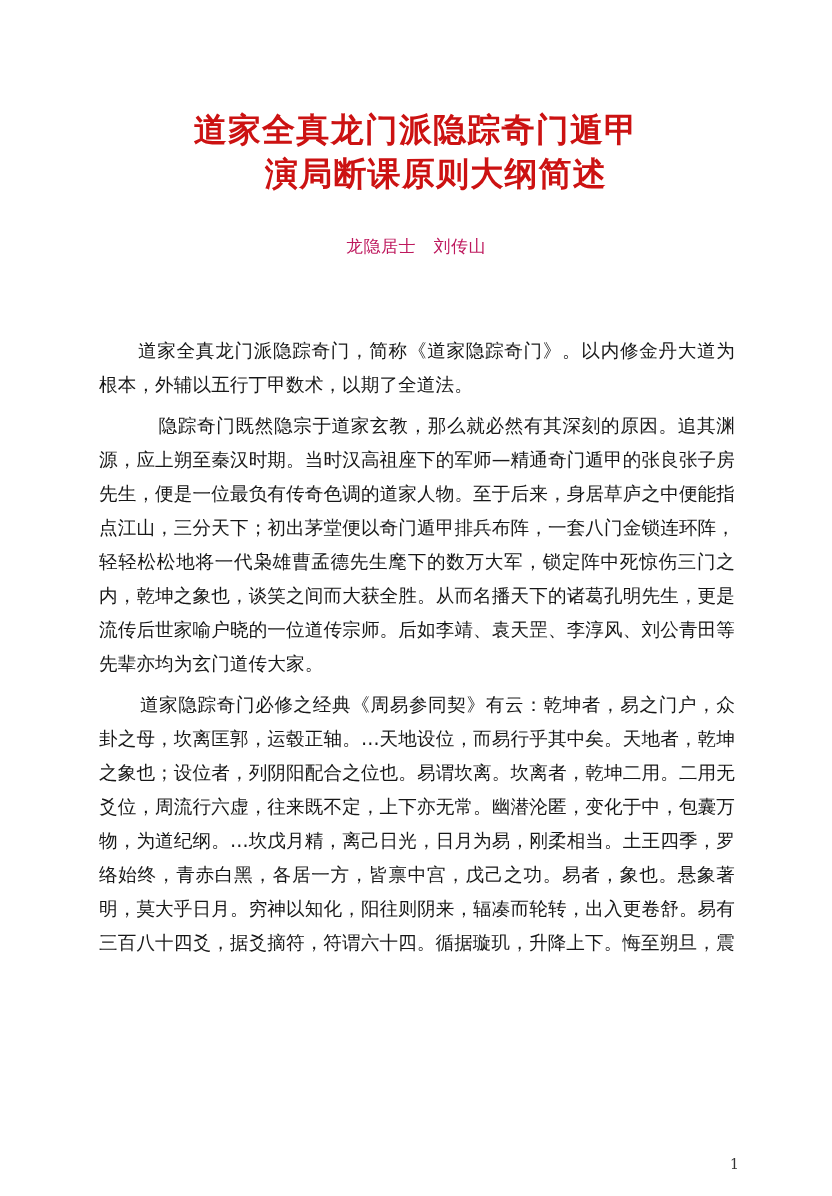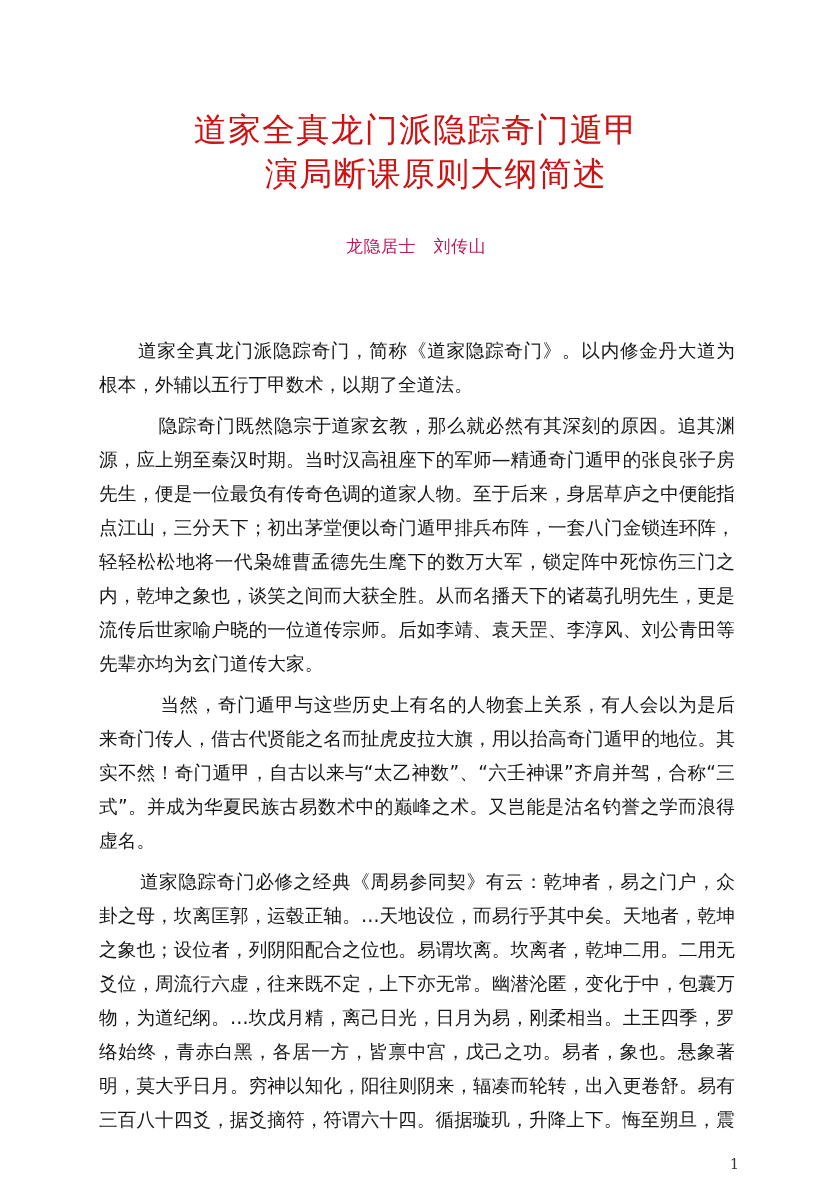--- a/index.html
+++ b/index.html
@@ -29,21 +29,21 @@
   .title-block {
     position: absolute;
     left: 70px;
     top: 108px;
     width: 692px;
     text-align: center;
   }
   .title-line {
     display: block;
     font-family: "DejaVu Serif", "Liberation Serif", serif;
-    font-weight: normal;
+    font-weight: bold;
     font-size: 33px;
     line-height: 44px;
     letter-spacing: 1.2px;
     color: #cc1212;
     white-space: nowrap;
   }
   .title-line.line-2 {
     padding-left: 40px;
   }
 
@@ -104,19 +104,18 @@
   <div class="title-block">
     <span class="title-line line-1">道家全真龙门派隐踪奇门遁甲</span>
     <span class="title-line line-2">演局断课原则大纲简述</span>
   </div>
 
   <div class="author-line">龙隐居士　刘传山</div>
 
   <div class="body-text">
     <p class="para indent-1">道家全真龙门派隐踪奇门，简称《道家隐踪奇门》。以内修金丹大道为根本，外辅以五行丁甲数术，以期了全道法。</p>
     <p class="para indent-2 gap-before">隐踪奇门既然隐宗于道家玄教，那么就必然有其深刻的原因。追其渊源，应上朔至秦汉时期。当时汉高祖座下的军师—精通奇门遁甲的张良张子房先生，便是一位最负有传奇色调的道家人物。至于后来，身居草庐之中便能指点江山，三分天下；初出茅堂便以奇门遁甲排兵布阵，一套八门金锁连环阵，轻轻松松地将一代枭雄曹孟德先生麾下的数万大军，锁定阵中死惊伤三门之内，乾坤之象也，谈笑之间而大获全胜。从而名播天下的诸葛孔明先生，更是流传后世家喻户晓的一位道传宗师。后如李靖、袁天罡、李淳风、刘公青田等先辈亦均为玄门道传大家。</p>
-    <p class="para indent-3 gap-before">当然，奇门遁甲与这些历史上有名的人物套上关系，有人会以为是后来奇门传人，借古代贤能之名而扯虎皮拉大旗，用以抬高奇门遁甲的地位。其实不然！奇门遁甲，自古以来与“太乙神数”、“六壬神课”齐肩并驾，合称“三式”。并成为华夏民族古易数术中的巅峰之术。又岂能是沽名钓誉之学而浪得虚名。</p>
     <p class="para indent-5 gap-before">道家隐踪奇门必修之经典《周易参同契》有云：乾坤者，易之门户，众卦之母，坎离匡郭，运毂正轴。…天地设位，而易行乎其中矣。天地者，乾坤之象也；设位者，列阴阳配合之位也。易谓坎离。坎离者，乾坤二用。二用无爻位，周流行六虚，往来既不定，上下亦无常。幽潜沦匿，变化于中，包囊万物，为道纪纲。…坎戊月精，离己日光，日月为易，刚柔相当。土王四季，罗络始终，青赤白黑，各居一方，皆禀中宫，戊己之功。易者，象也。悬象著明，莫大乎日月。穷神以知化，阳往则阴来，辐凑而轮转，出入更卷舒。易有三百八十四爻，据爻摘符，符谓六十四。循据璇玑，升降上下。悔至朔旦，震</p>
   </div>
 
   <div class="page-number">1</div>
 
 </div>
 
 </body></html>

